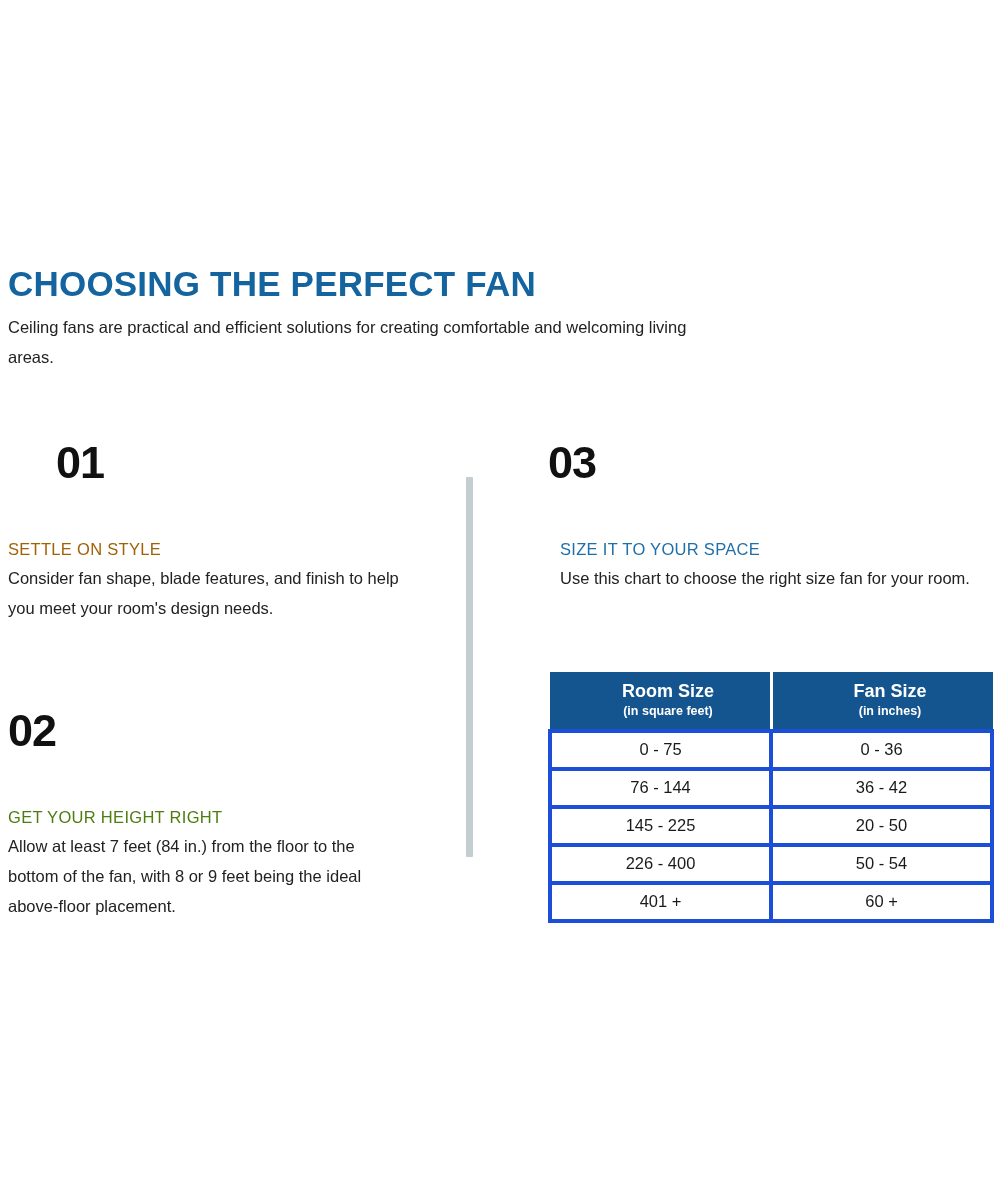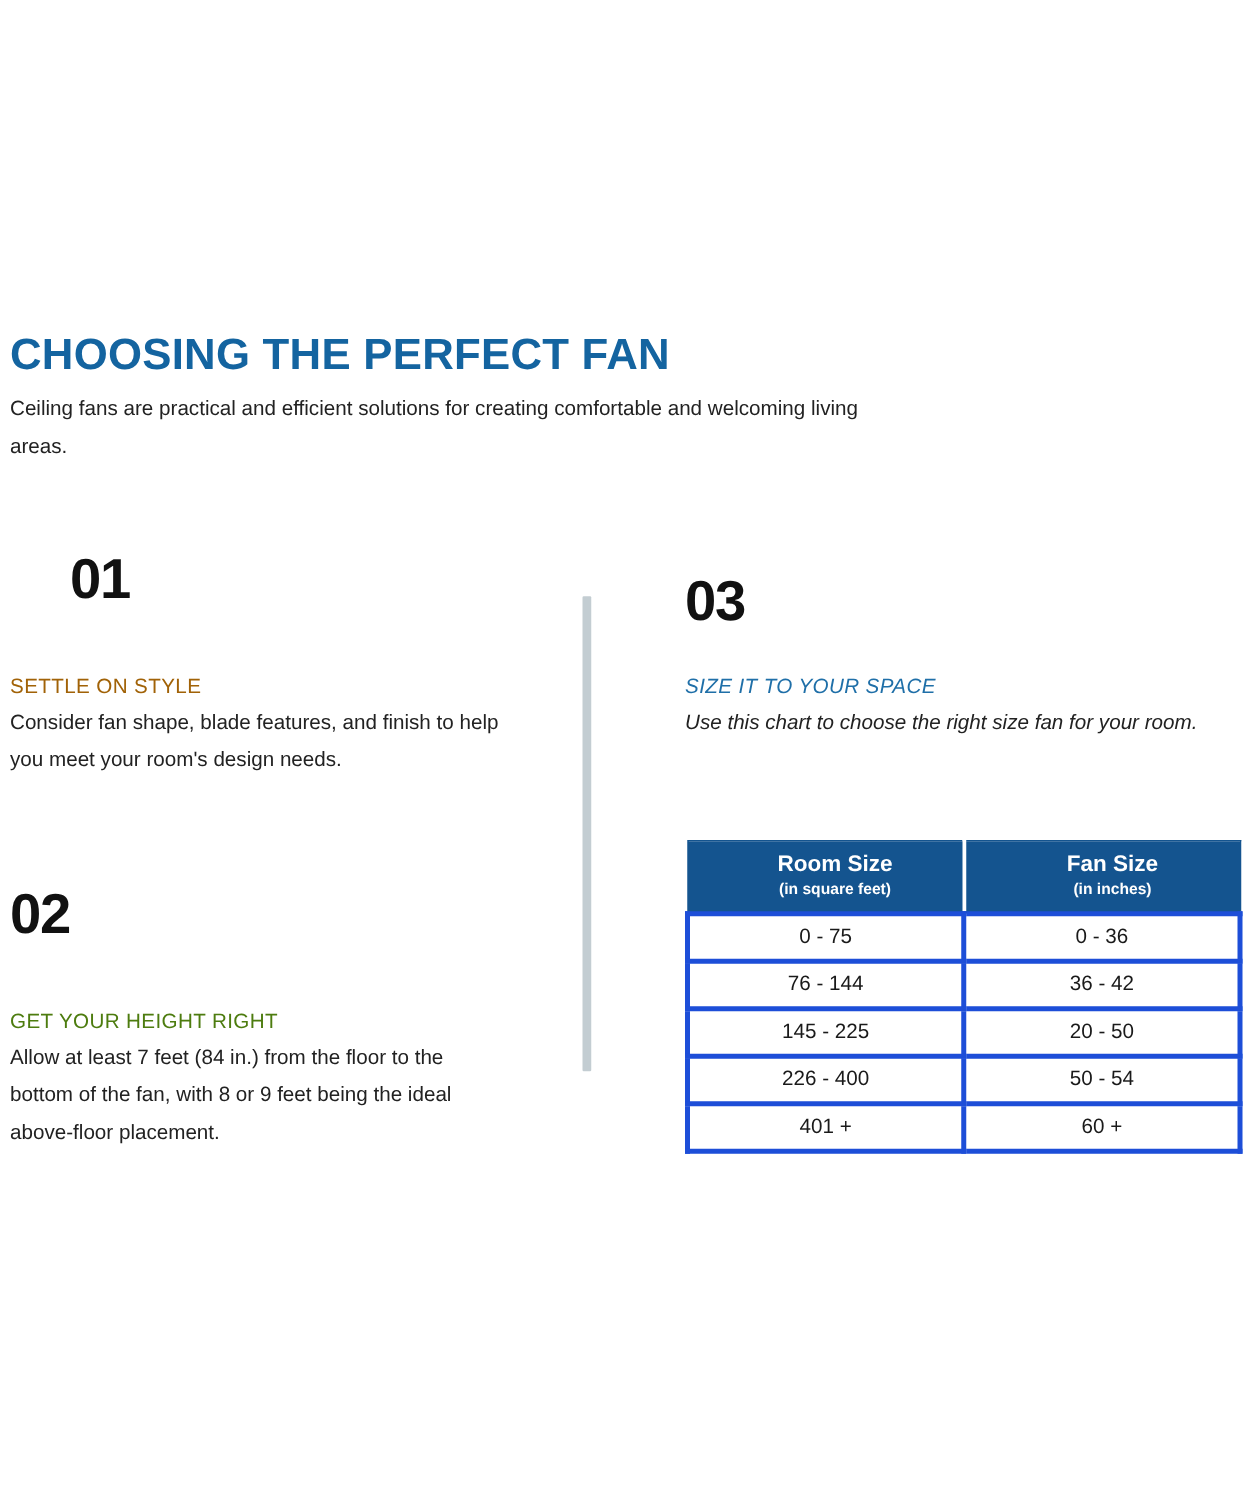--- a/index.html
+++ b/index.html
@@ -94,22 +94,22 @@
 
   .block-01 { position: absolute; left: 0; top: 0; width: 420px; }
   .block-01 .step-num { position: absolute; left: 0; top: 10px; margin-left: 48px; }
   .block-01 .text { position: absolute; left: 0; top: 108px; width: 400px; }
 
   .block-02 { position: absolute; left: 0; top: 268px; width: 420px; }
   .block-02 .step-num { position: absolute; left: 0; top: 10px; }
   .block-02 .text { position: absolute; left: 0; top: 108px; width: 400px; }
 
   .block-03 { position: absolute; left: 0; top: 0; width: 446px; }
-  .block-03 .step-num { position: absolute; left: 0; top: 28px; }
-  .block-03 .text { position: absolute; left: 0; top: 108px; width: 420px; font-style: italic; }
+  .block-03 .step-num { position: absolute; left: 0; top: 10px; }
+  .block-03 .text { position: absolute; left: 12px; top: 108px; width: 420px; }
 
   
   .table-wrap {
     position: absolute;
     left: 548px;
     top: 1102px;
   }
   table.size-chart {
     border-collapse: collapse;
     width: 446px;

